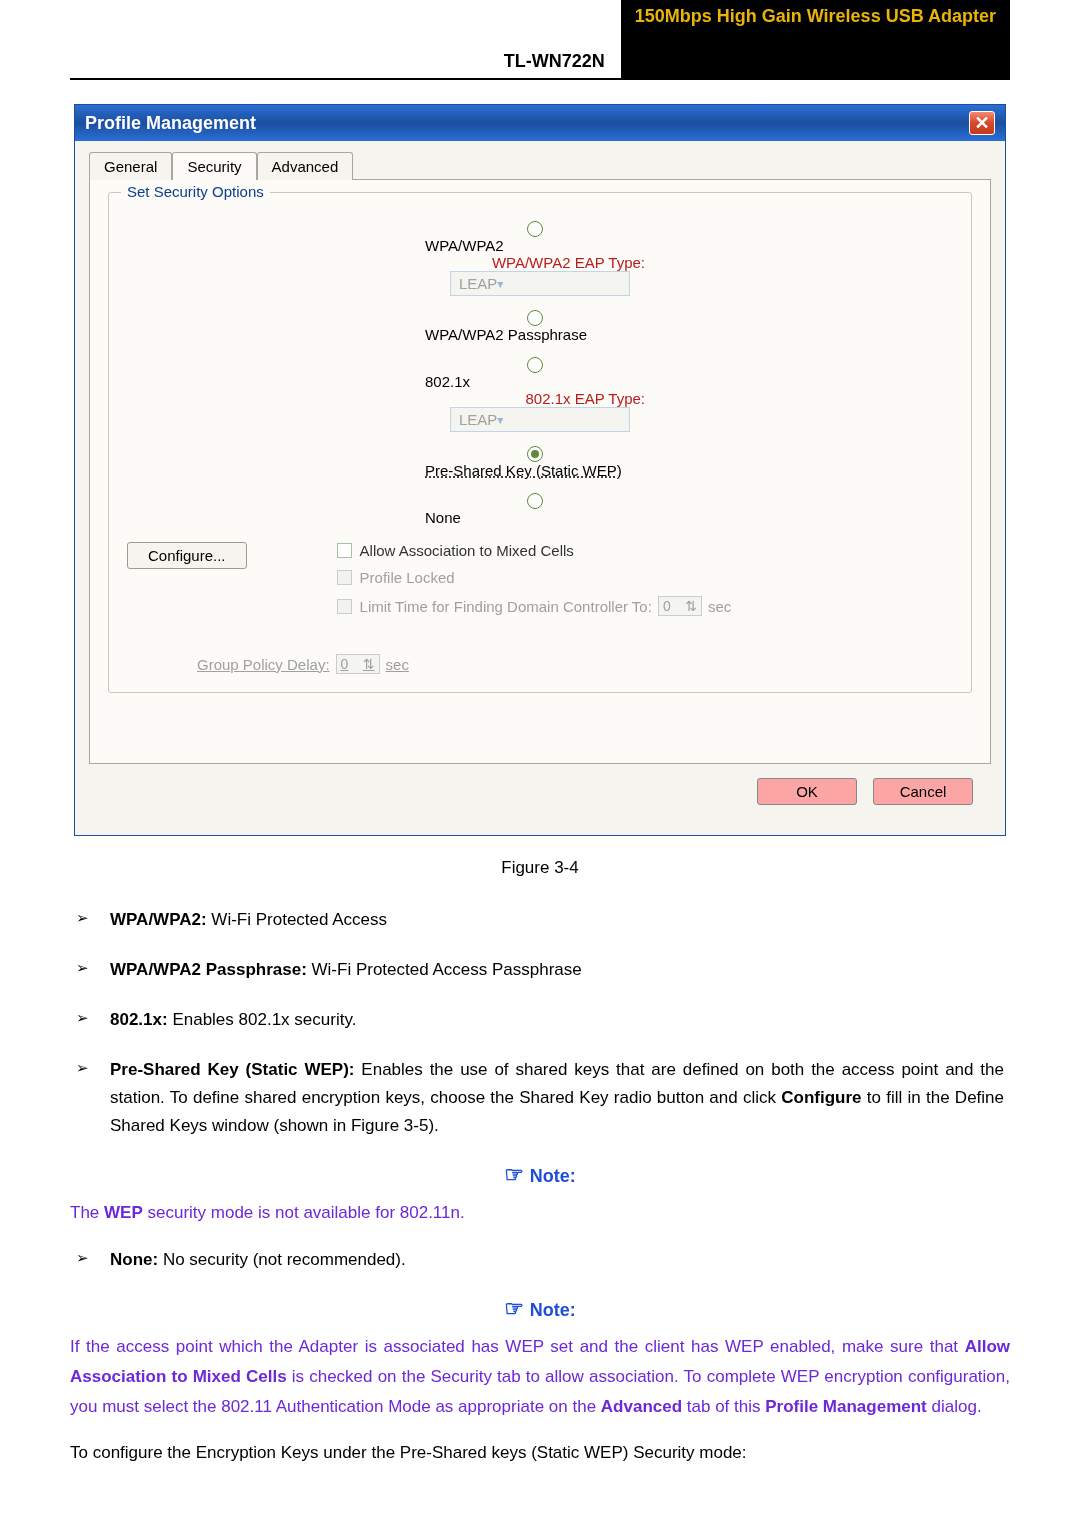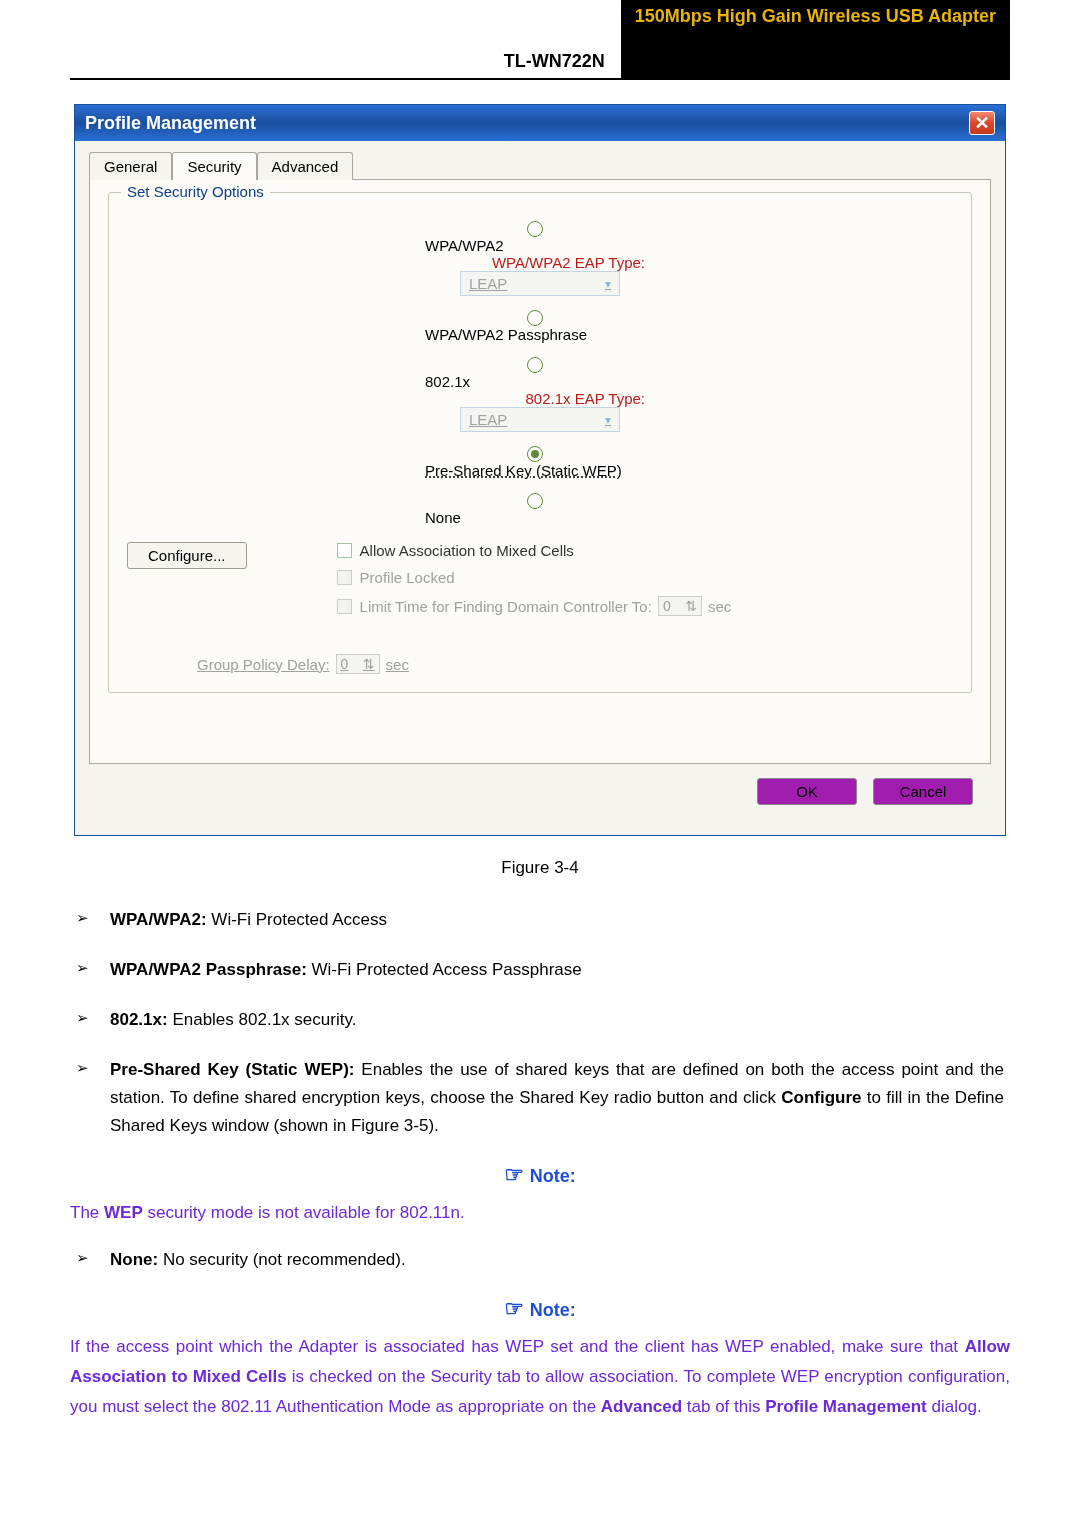--- a/index.html
+++ b/index.html
@@ -128,27 +128,26 @@
       background: #5d8b3a;
       display: block;
     }
     .opt-label { font-size: 15px; min-width: 230px; }
     .opt-label.dotted { text-decoration: underline dotted; }
     .eap-label { width: 220px; text-align: right; font-size: 15px; margin-right: 10px; color:#b91c1c; }
     .combo {
       border: 1px solid #c1d5e7;
       background: #f4f4f0;
       padding: 3px 8px;
-      width: 160px;
+      width: 180px;
       color: #a1a1a1;
       display: flex;
-      justify-content: space-between;
-      align-items: center;
-      font-size: 15px;
-      text-decoration: underline;
+      justify-content: flex-start;
+      align-items: center;
+      font-size: 15px;
     }
     .combo-arrow { color: #9ab6d6; font-size: 12px; }
     .config-row {
       display: flex;
       align-items: flex-start;
       margin-top: 16px;
     }
     .config-btn {
       border: 1px solid #9b9b8f;
       background: #f5f4ef;
@@ -195,21 +194,21 @@
       text-decoration: underline;
     }
     .dialog-buttons {
       display: flex;
       justify-content: flex-end;
       gap: 16px;
       padding: 14px 18px;
     }
     .btn {
       border: 1px solid #888;
-      background: #a21caf;
+      background: #fca5a5;
       padding: 4px 0;
       width: 100px;
       font-size: 15px;
       border-radius: 3px;
       text-align: center;
     }
     .figure-caption {
       text-align: center;
       font-size: 17px;
       margin: 22px 0 28px;
@@ -382,14 +381,15 @@
       <span class="bullet-arrow">➢</span>
       <span class="bullet-body"><b>None:</b><span> No security (not recommended).</span></span>
     </li>
   </ul>
 
   <div class="note-hdr"><span class="hand">☞</span><span>Note:</span></div>
   <div class="note-text">
     <span>If the access point which the Adapter is associated has WEP set and the client has WEP enabled, make sure that </span><b>Allow Association to Mixed Cells</b><span> is checked on the Security tab to allow association. To complete WEP encryption configuration, you must select the 802.11 Authentication Mode as appropriate on the </span><b>Advanced</b><span> tab of this </span><b>Profile Management</b><span> dialog.</span>
   </div>
 
+  <div class="regular-text">To configure the Encryption Keys under the Pre-Shared keys (Static WEP) Security mode:</div>
 
 </div>
 
 </body></html>

